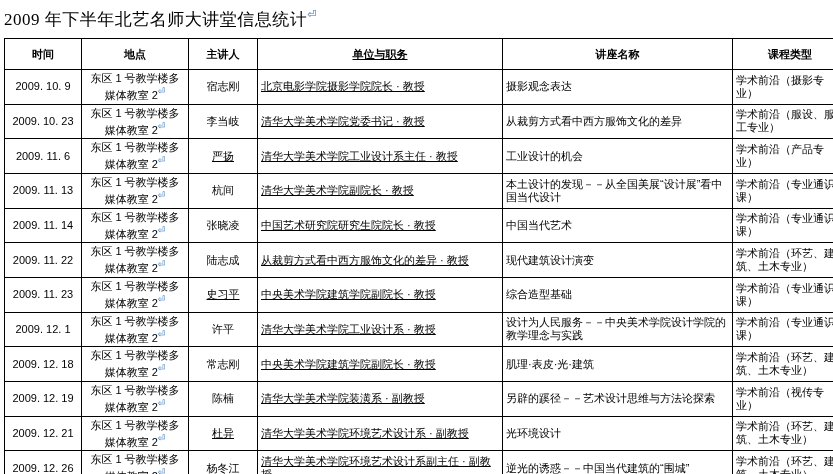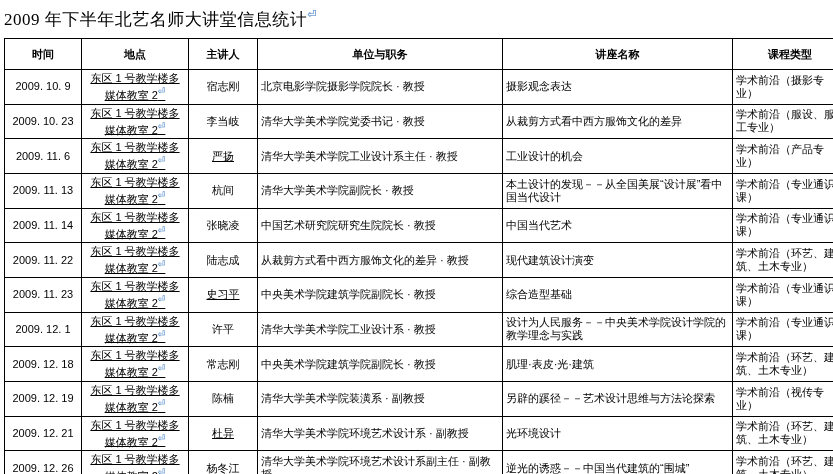--- a/index.html
+++ b/index.html
@@ -52,35 +52,34 @@
   table.info th {
     text-align: center;
     font-weight: bold;
     font-size: 11px;
     padding: 4px 2px;
     height: 22px;
   }
   .c-time   { width: 72px;  text-align: center; }
   .c-place  { width: 102px; text-align: center; }
   .c-speaker{ width: 64px;  text-align: center; }
-  .c-unit   { width: 240px; text-align: left; }
+  .c-unit   { width: 240px; text-align: left; text-decoration: underline; }
   .c-topic  { width: 225px; text-align: left; }
   .c-type   { width: 110px; text-align: left; }
 
   td.c-time, td.c-place, td.c-speaker {
     text-align: center;
   }
   td.c-time {
     font-size: 11px;
     letter-spacing: 0px;
   }
   td.c-place {
     font-size: 11px;
     line-height: 13px;
-    text-decoration: underline;
   }
   td.c-speaker {
     font-size: 12px;
   }
   td.c-unit, td.c-topic, td.c-type {
     font-size: 11px;
   }
   .blue {
     color: #2b6fbb;
     font-size: 9px;

